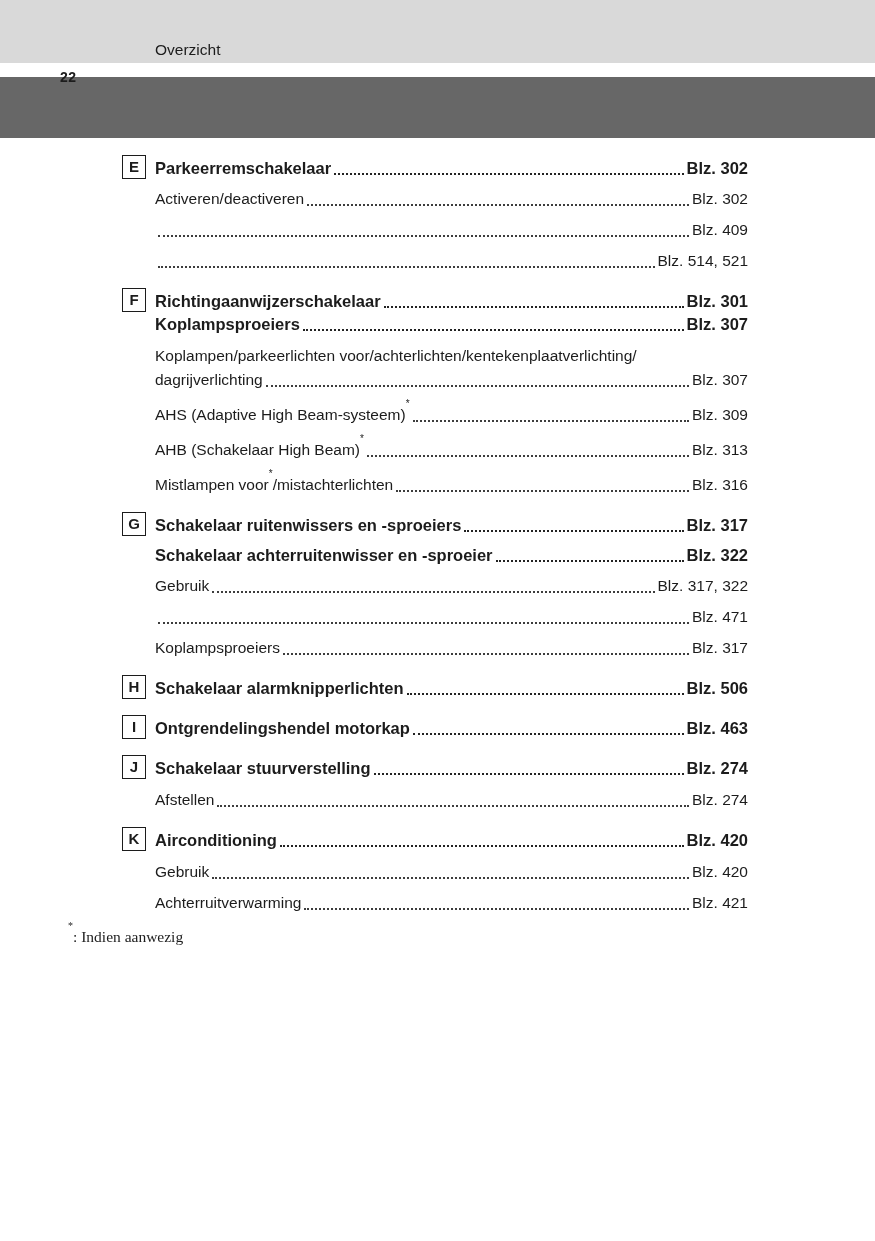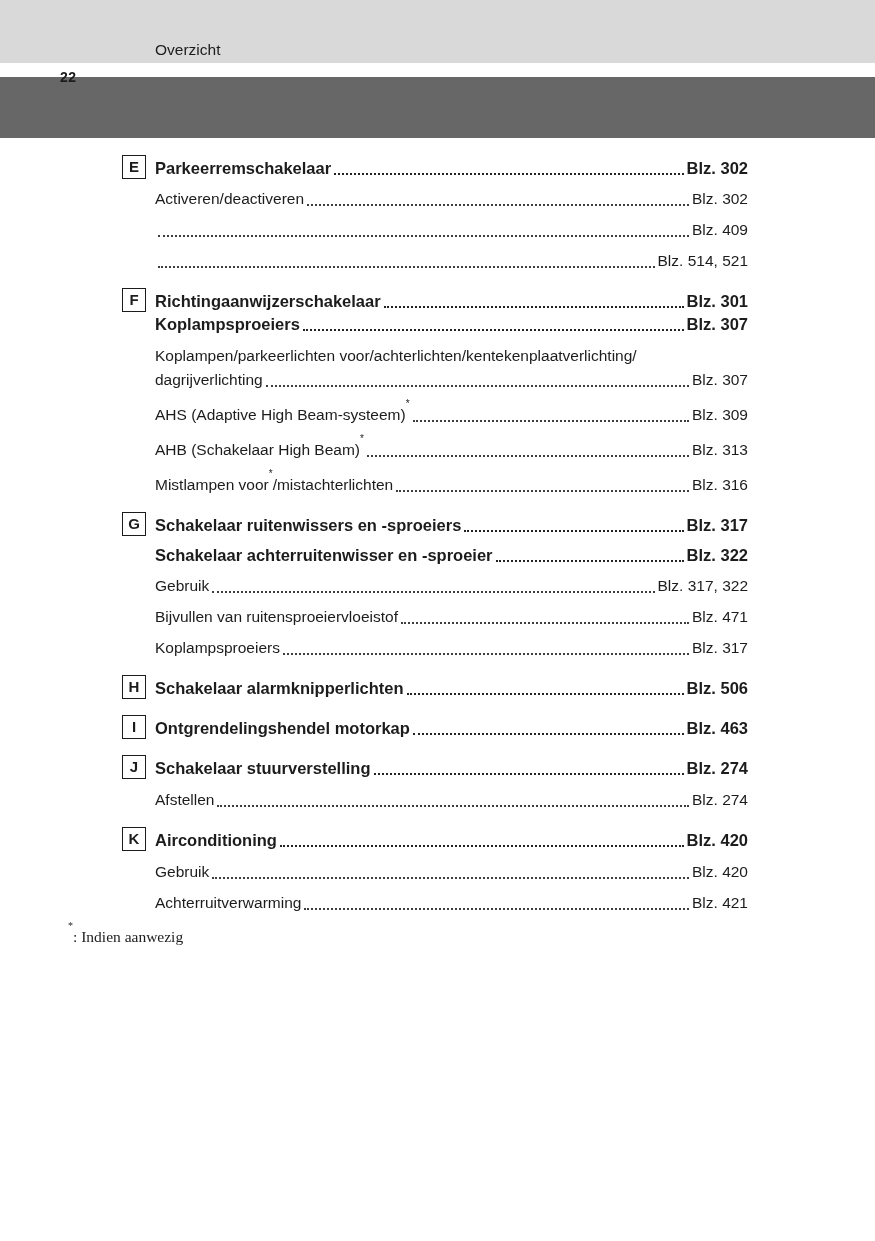--- a/index.html
+++ b/index.html
@@ -155,21 +155,20 @@
       <span class="title">Schakelaar achterruitenwisser en -sproeier</span>
       <span class="leader"></span>
       <span class="page-ref">Blz. 322</span>
     </div>
     <div class="row sub-row pad">
       <span class="title">Gebruik</span>
       <span class="leader"></span>
       <span class="page-ref">Blz. 317, 322</span>
     </div>
     <div class="row sub-row pad">
-      <span class="title">Bijvullen van ruitensproeiervloeistof</span>
       <span class="leader"></span>
       <span class="page-ref">Blz. 471</span>
     </div>
     <div class="row sub-row pad">
       <span class="title">Koplampsproeiers</span>
       <span class="leader"></span>
       <span class="page-ref">Blz. 317</span>
     </div>
 
     <div class="row bold-row">

